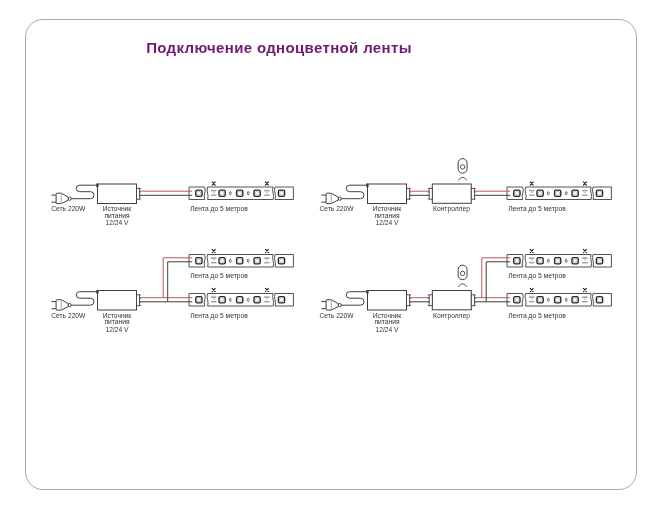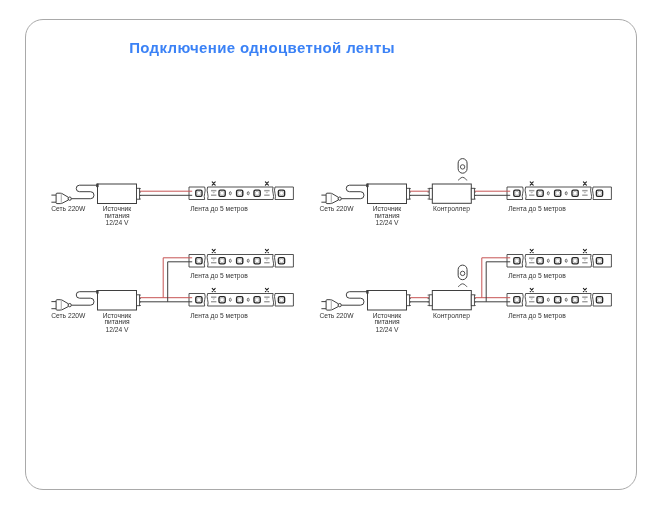--- a/index.html
+++ b/index.html
@@ -9,23 +9,23 @@
     -webkit-font-smoothing: antialiased;
     transform: translateZ(0);
   }
   .lbl, .page-title { transform: translateZ(0); }
   .lbl.center { transform: translateZ(0) translateX(-50%); }
   .frame {
     position: absolute; left: 25px; top: 19px; width: 612px; height: 471px;
     border: 1px solid #a9a9a9; border-radius: 18px; box-sizing: border-box;
   }
   .page-title {
-    position: absolute; left: 0; top: 39px; width: 524px;
+    position: absolute; left: 17px; top: 39px; width: 524px;
     text-align: center; font-size: 15px; font-weight: 700;
-    letter-spacing: 0.35px; color: #3b82f6;
+    letter-spacing: 0.35px; color: #701a75;
   }
   .lbl {
     position: absolute; font-size: 6.7px; font-weight: 500; color: #333333;
     line-height: 7px; white-space: nowrap;
   }
   .lbl.center { text-align: center; }
   svg.art { position: absolute; left: 0; top: 0; }
 </style>
 </head>
 <body>

